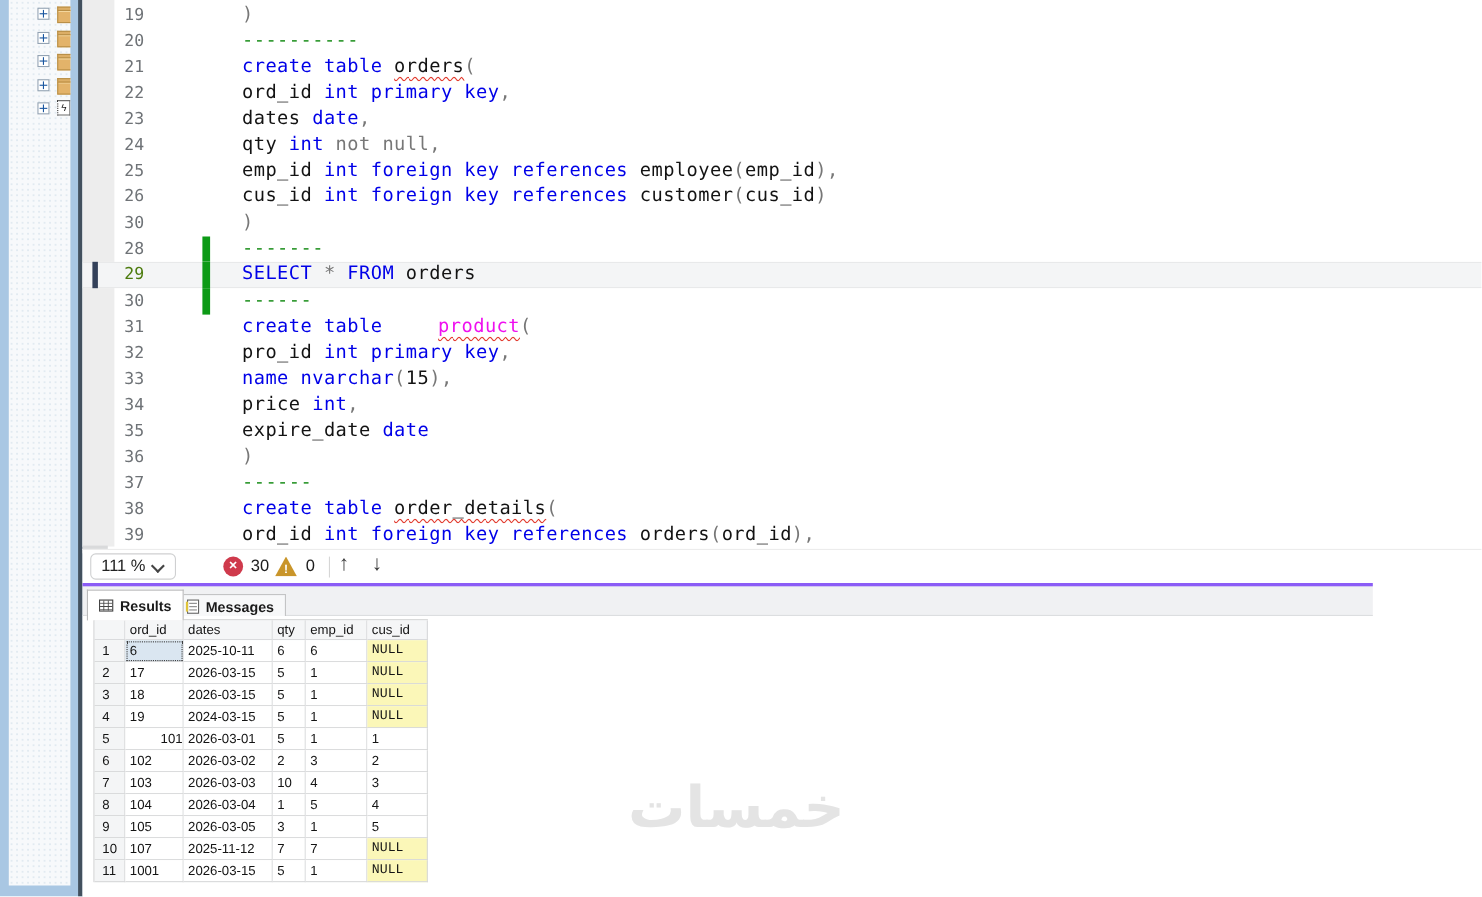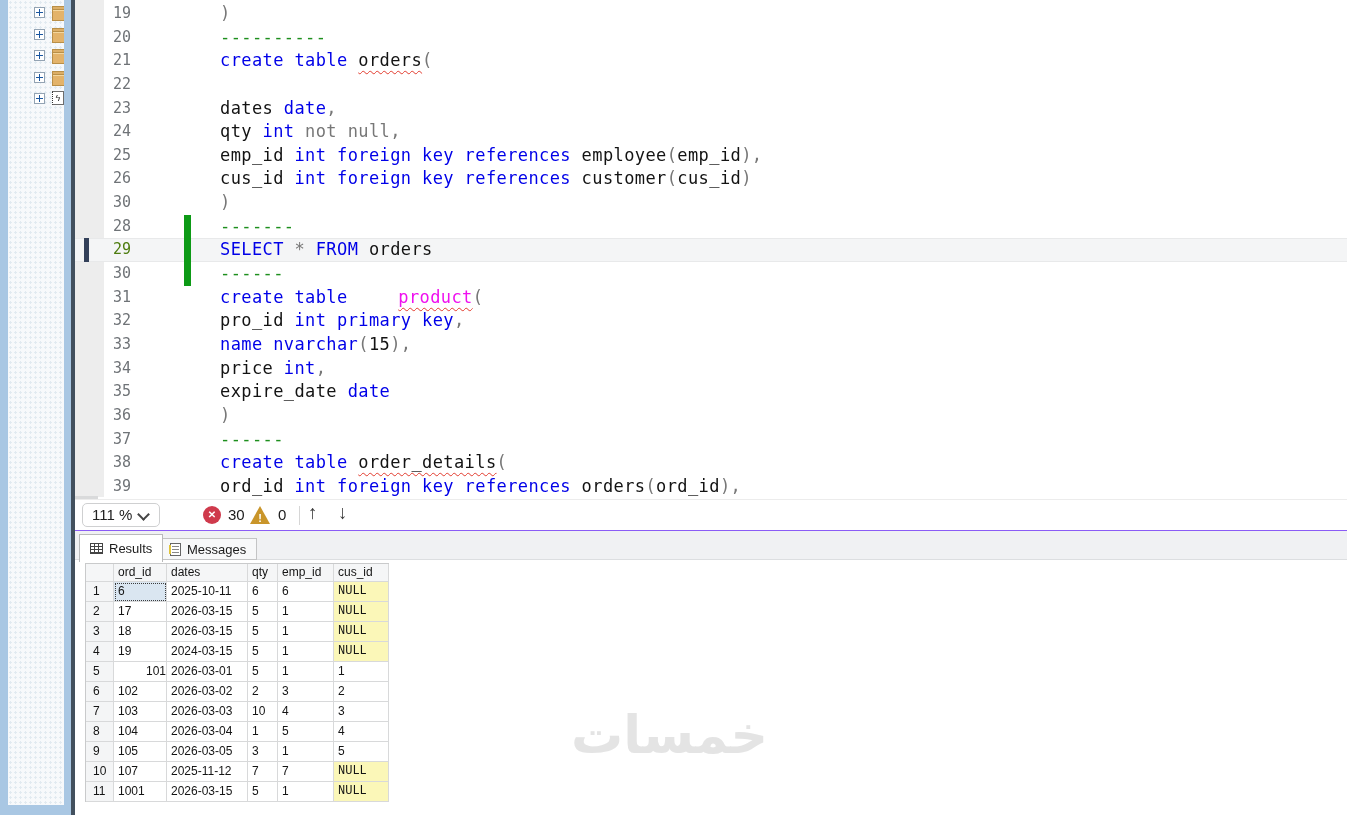--- a/index.html
+++ b/index.html
@@ -59,22 +59,22 @@
   .errcount{position:absolute;left:153px;top:6px;font-size:15px;color:#1c1c1c;}
   .warnicon{position:absolute;left:175px;top:6px;width:20px;height:18px;
     clip-path:polygon(50% 0,100% 100%,0 100%);background:#c9952a;color:#fff;font-size:11px;
     font-weight:bold;text-align:center;line-height:24px;}
   .warncount{position:absolute;left:203px;top:6px;font-size:15px;color:#1c1c1c;}
   .tdiv{position:absolute;left:224px;top:6px;width:1px;height:19px;background:#d6d6d6;}
   .navarrow{position:absolute;top:2px;font-size:19px;color:#3c3c3c;cursor:default;}
   .uparr{left:233px;}  .dnarr{left:263px;}
 
   
-  .tabstrip{position:absolute;left:75px;top:530px;width:1272px;height:30px;background:#f0f1f3;
-    border-top:1px solid #8b5cf6;border-bottom:1px solid #dcdee0;box-sizing:border-box;}
+  .tabstrip{position:absolute;left:75px;top:530px;width:1173px;height:30px;background:#f0f1f3;
+    border-top:3px solid #8b5cf6;border-bottom:1px solid #dcdee0;box-sizing:border-box;font-weight:bold;}
   .tab{position:absolute;display:flex;align-items:center;gap:6px;padding:0 10px;
     font-size:13px;color:#1b1b1b;box-sizing:border-box;cursor:default;}
   .tab.active{left:4px;top:3px;height:28px;background:#fff;border:1px solid #b9babb;border-bottom:none;z-index:3;}
   .tab.inactive{left:84px;top:7px;height:22px;background:#f7f8f9;border:1px solid #c3c4c5;}
   .icon-grid{width:13px;height:11px;border:1px solid #444;box-sizing:border-box;
     background-image:linear-gradient(#444 1px,transparent 1px),linear-gradient(90deg,#444 1px,transparent 1px);
     background-size:4px 3px;background-position:-1px 2px;}
   .icon-note{width:11px;height:13px;border:1px solid #666;background:#fff;position:relative;box-sizing:border-box;}
   .icon-note:before{content:"";position:absolute;left:1px;top:2px;width:7px;height:1px;
     box-shadow:0 3px 0 #888,0 6px 0 #888;background:#888;}
@@ -154,21 +154,21 @@
       </div>
     <div class="sidebar-border"></div>
   </div>
 
   <div class="editor">
     <div class="gutter-strip"></div>
     <div class="lines">
         <div class="line"><div class="ln">19</div><div class="codetxt"><span class="gy">)</span></div></div>
         <div class="line"><div class="ln">20</div><div class="codetxt"><span class="cm">----------</span></div></div>
         <div class="line"><div class="ln">21</div><div class="codetxt"><span class="kw">create table </span><span class="er">orders</span><span class="gy">(</span></div></div>
-        <div class="line"><div class="ln">22</div></div>
+        <div class="line"><div class="ln">22</div><div class="codetxt"><span class="id">ord_id </span><span class="kw">int primary key</span><span class="gy">,</span></div></div>
         <div class="line"><div class="ln">23</div><div class="codetxt"><span class="id">dates </span><span class="kw">date</span><span class="gy">,</span></div></div>
         <div class="line"><div class="ln">24</div><div class="codetxt"><span class="id">qty </span><span class="kw">int </span><span class="gy">not null,</span></div></div>
         <div class="line"><div class="ln">25</div><div class="codetxt"><span class="id">emp_id </span><span class="kw">int foreign key references </span><span class="id">employee</span><span class="gy">(</span><span class="id">emp_id</span><span class="gy">),</span></div></div>
         <div class="line"><div class="ln">26</div><div class="codetxt"><span class="id">cus_id </span><span class="kw">int foreign key references </span><span class="id">customer</span><span class="gy">(</span><span class="id">cus_id</span><span class="gy">)</span></div></div>
         <div class="line"><div class="ln">30</div><div class="codetxt"><span class="gy">)</span></div></div>
         <div class="line"><div class="ln">28</div><div class="chg"></div><div class="codetxt"><span class="cm">-------</span></div></div>
         <div class="line cur"><div class="curbar"></div><div class="ln">29</div><div class="chg"></div><div class="codetxt"><span class="kw">SELECT </span><span class="gy">* </span><span class="kw">FROM </span><span class="id">orders</span></div></div>
         <div class="line"><div class="ln">30</div><div class="chg"></div><div class="codetxt"><span class="cm">------</span></div></div>
         <div class="line"><div class="ln">31</div><div class="codetxt"><span class="kw">create table </span><span class="mg">product</span><span class="gy">(</span></div></div>
         <div class="line"><div class="ln">32</div><div class="codetxt"><span class="id">pro_id </span><span class="kw">int primary key</span><span class="gy">,</span></div></div>

